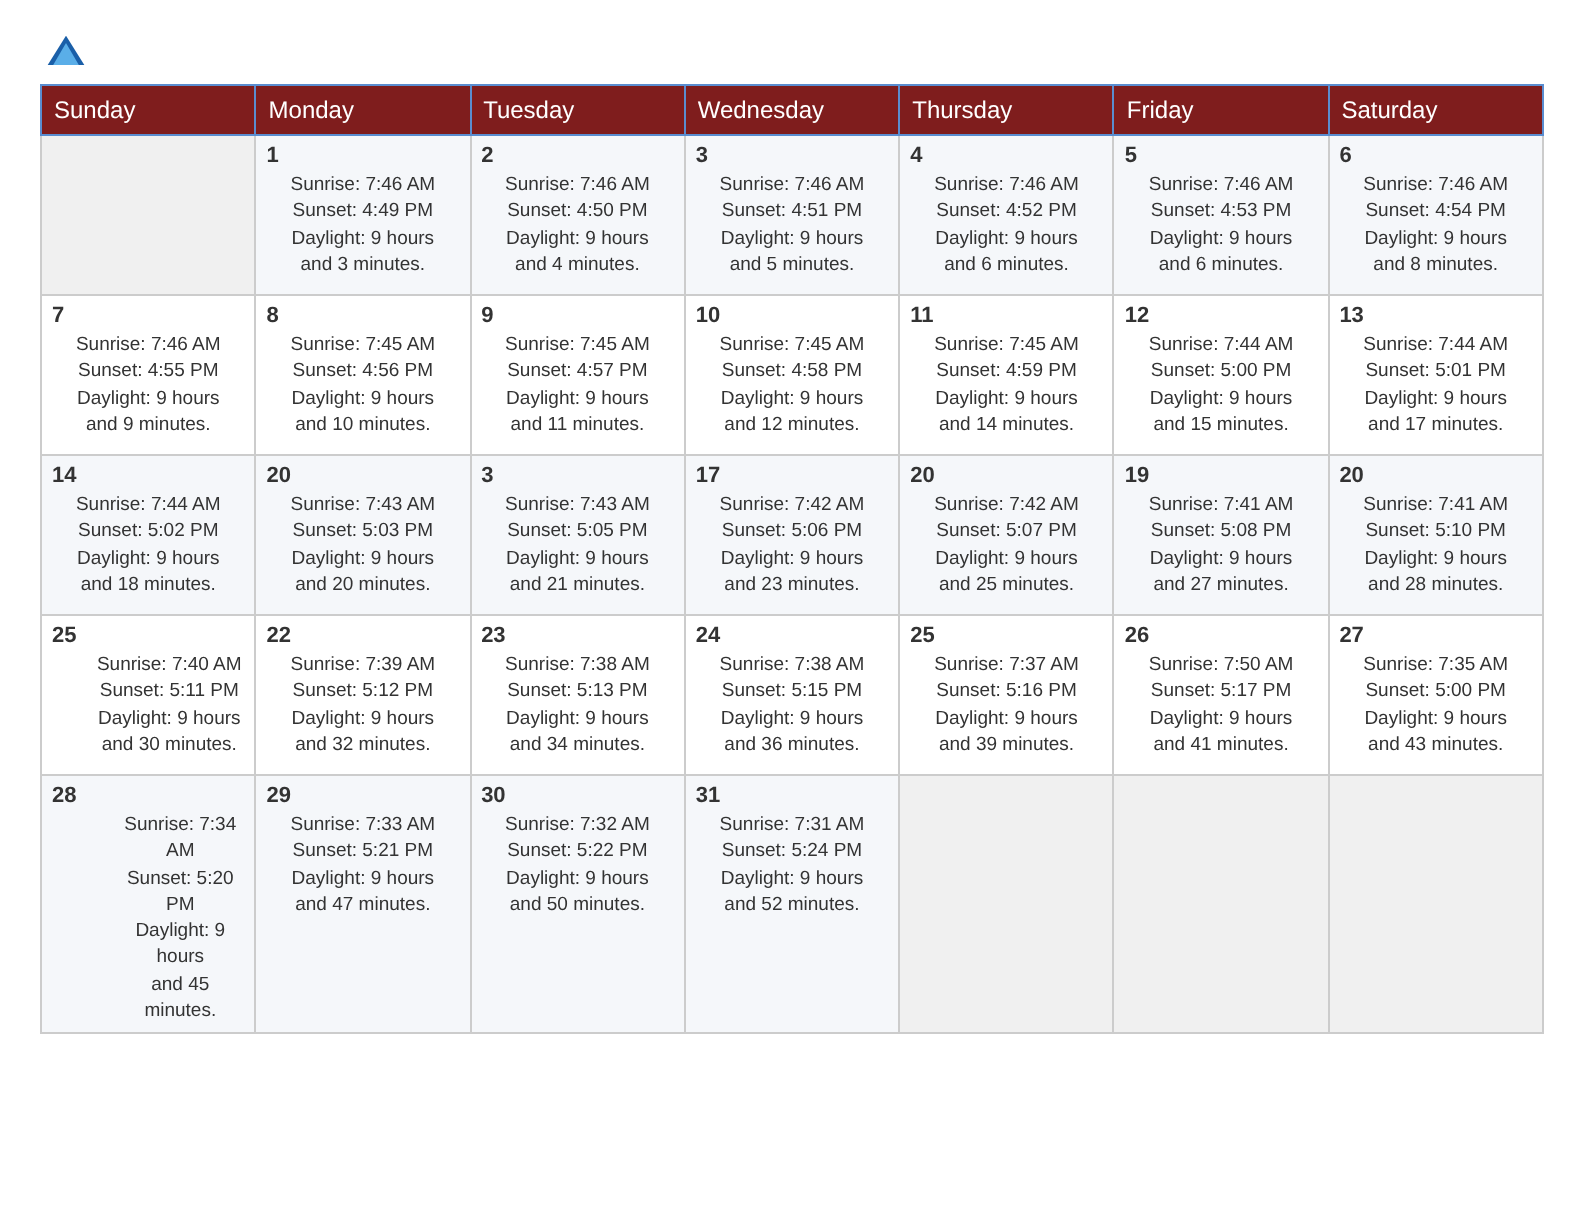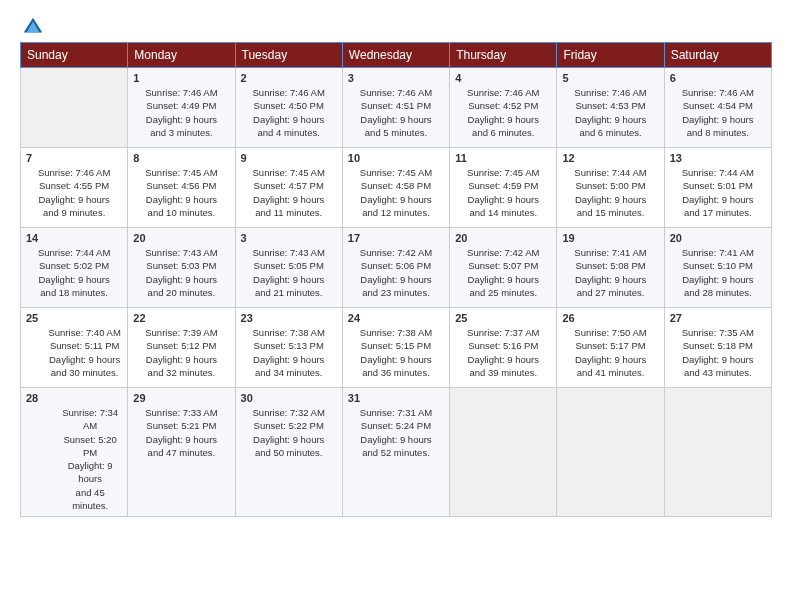--- a/index.html
+++ b/index.html
@@ -321,21 +321,21 @@
           <td>
             <span class="day-number">26</span>
             <div class="cell-info" style="white-space: pre-line;">Sunrise: 7:50 AM
 Sunset: 5:17 PM
 Daylight: 9 hours
 and 41 minutes.</div>
           </td>
           <td>
             <span class="day-number">27</span>
             <div class="cell-info" style="white-space: pre-line;">Sunrise: 7:35 AM
-Sunset: 5:18 PM
+Sunset: 5:00 PM
 Daylight: 9 hours
 and 43 minutes.</div>
           </td>
         </tr>
         <tr>
           <td>
             <span class="day-number">28</span>
             <div class="cell-info" style="white-space: pre-line; margin-left: 32px;">Sunrise: 7:34 AM
 Sunset: 5:20 PM
 Daylight: 9 hours

